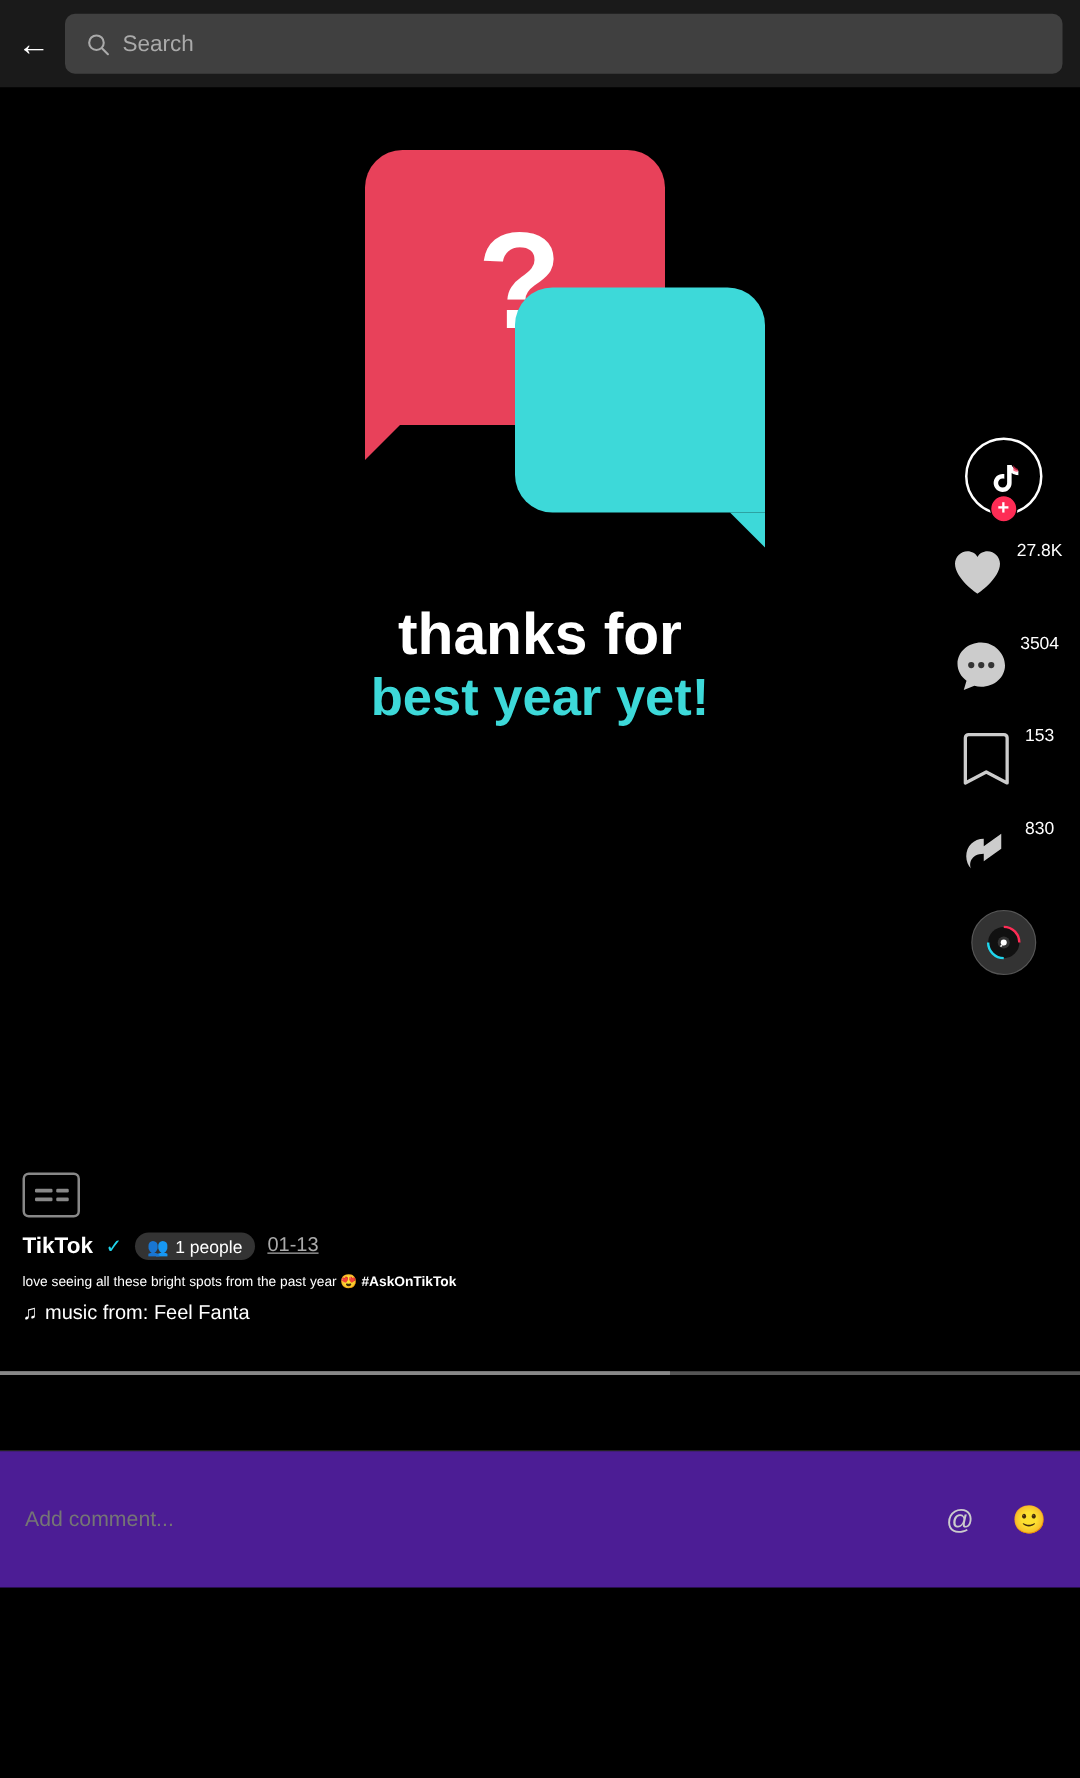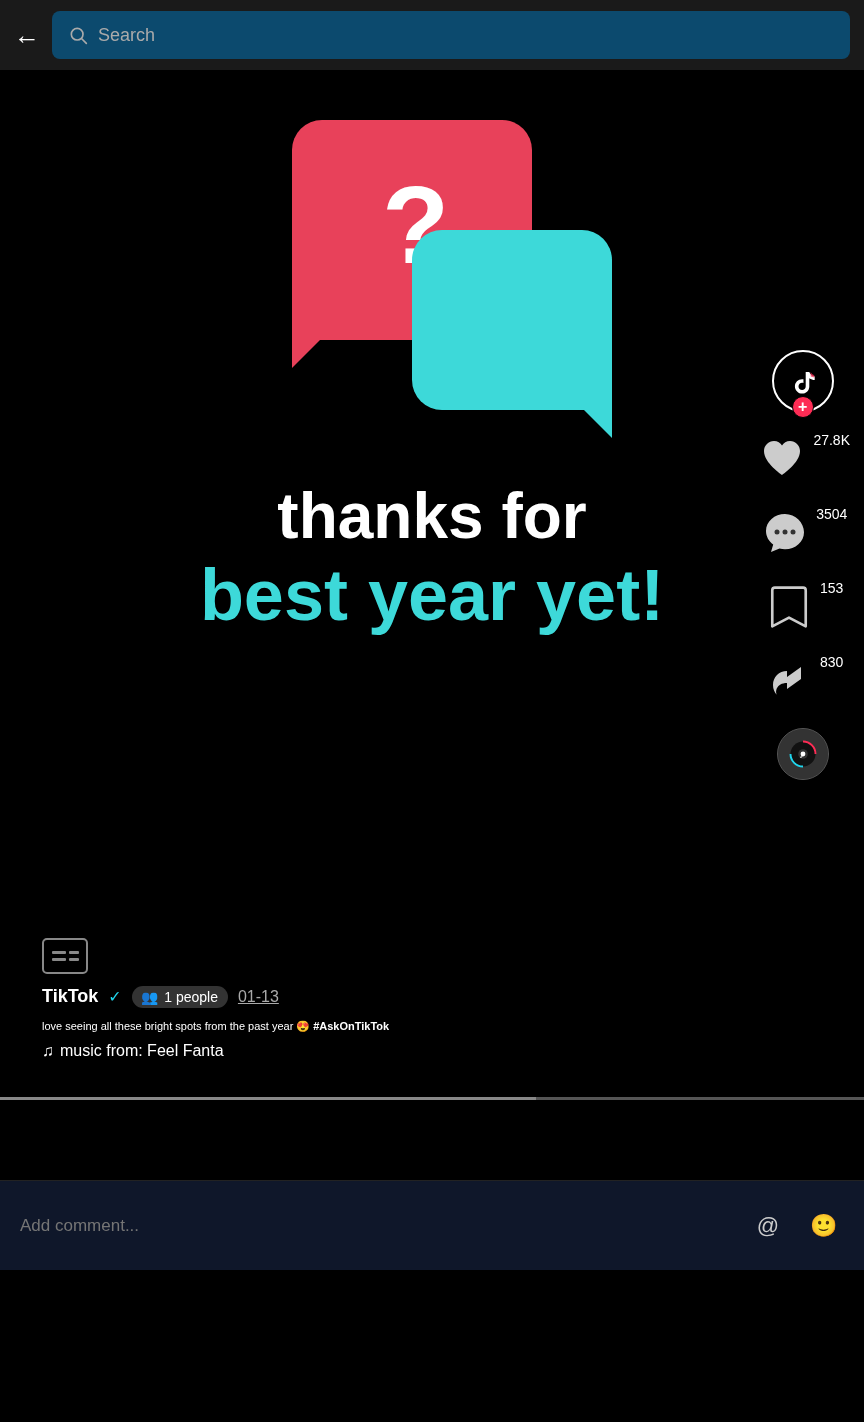--- a/index.html
+++ b/index.html
@@ -25,21 +25,21 @@
     .back-btn {
       color: #fff;
       font-size: 26px;
       cursor: pointer;
       flex-shrink: 0;
     }
     .search-bar {
       flex: 1;
       display: flex;
       align-items: center;
-      background: #0c4a6e;
+      background: #404040;
       border-radius: 8px;
       padding: 10px 16px;
       gap: 10px;
       height: 48px;
     }
     .search-icon-svg {
       width: 20px;
       height: 20px;
       fill: none;
       stroke: #aaa;
@@ -125,27 +125,27 @@
       border-bottom: 28px solid transparent;
     }
 
     
     .video-text-main {
       text-align: center;
       margin-top: 10px;
       padding: 0 10px;
     }
     .video-text-white {
-      font-size: 64px;
+      font-size: 47px;
       font-weight: 900;
       color: #fff;
       line-height: 1.15;
     }
     .video-text-cyan {
-      font-size: 72px;
+      font-size: 42px;
       font-weight: 900;
       color: #3dd9d9;
       line-height: 1.15;
     }
 
     
     .right-sidebar {
       position: absolute;
       right: 14px;
       top: 280px;
@@ -252,21 +252,20 @@
       overflow: hidden;
     }
 
     
     .bottom-info {
       position: absolute;
       bottom: 210px;
       left: 0;
       right: 90px;
       padding: 0 18px;
-      margin-left: 24px;
     }
 
     .caption-icon-row {
       display: flex;
       align-items: center;
       margin-bottom: 12px;
     }
     .caption-icon-box {
       width: 46px;
       height: 36px;
@@ -356,22 +355,22 @@
       height: 100%;
       background: #888;
     }
 
     
     .comment-bar {
       position: absolute;
       bottom: 0;
       left: 0;
       right: 0;
-      height: 90px;
-      background: #0f172a;
+      height: 110px;
+      background: #4c1d95;
       display: flex;
       align-items: center;
       padding: 0 20px;
       gap: 16px;
       border-top: 1px solid #222;
     }
     .comment-input {
       flex: 1;
       background: transparent;
       border: none;

